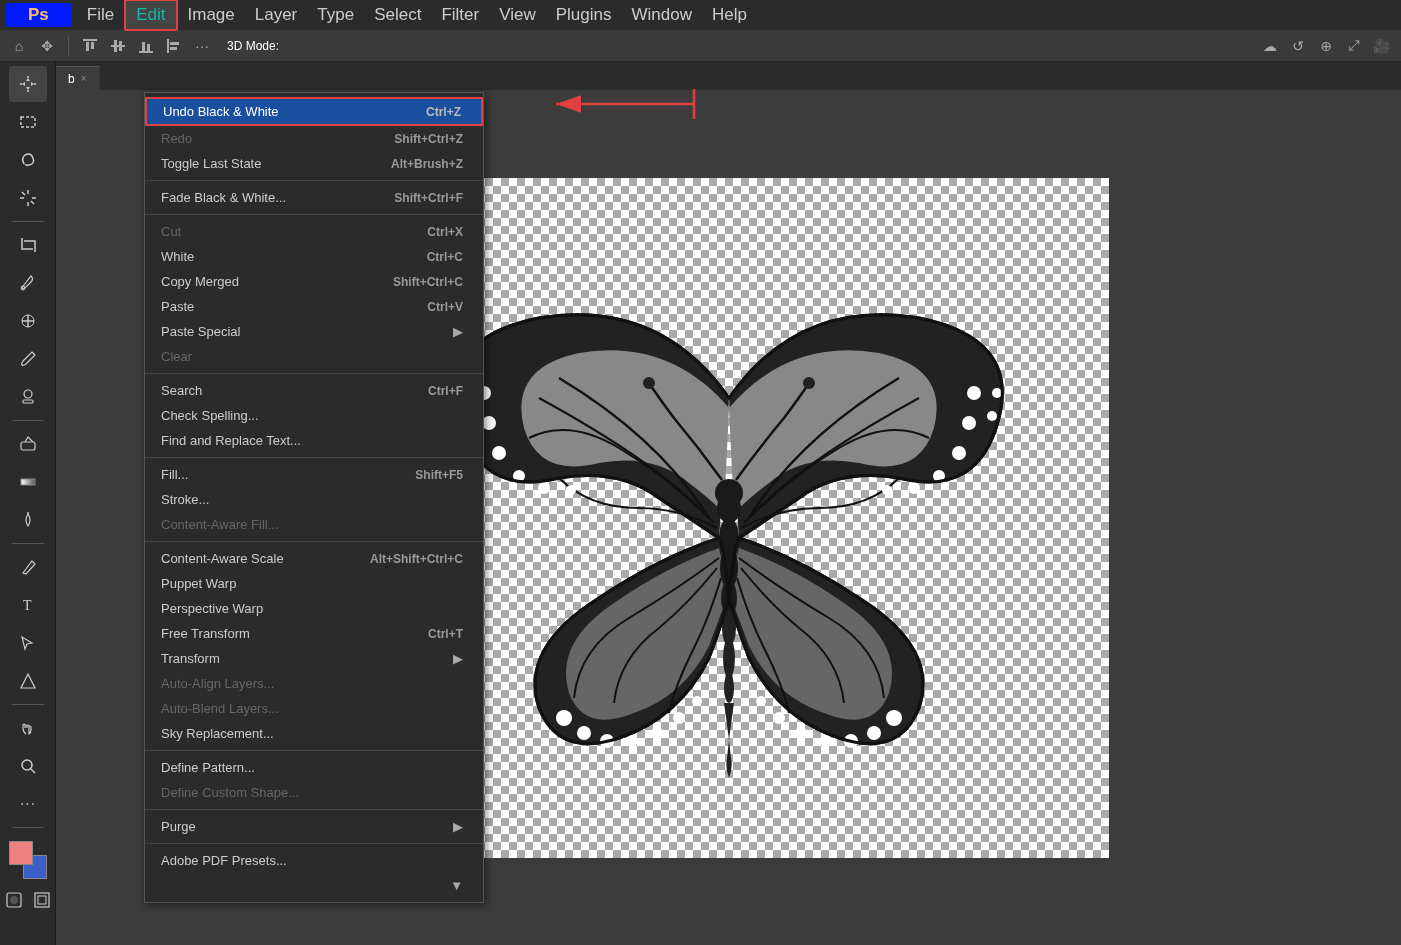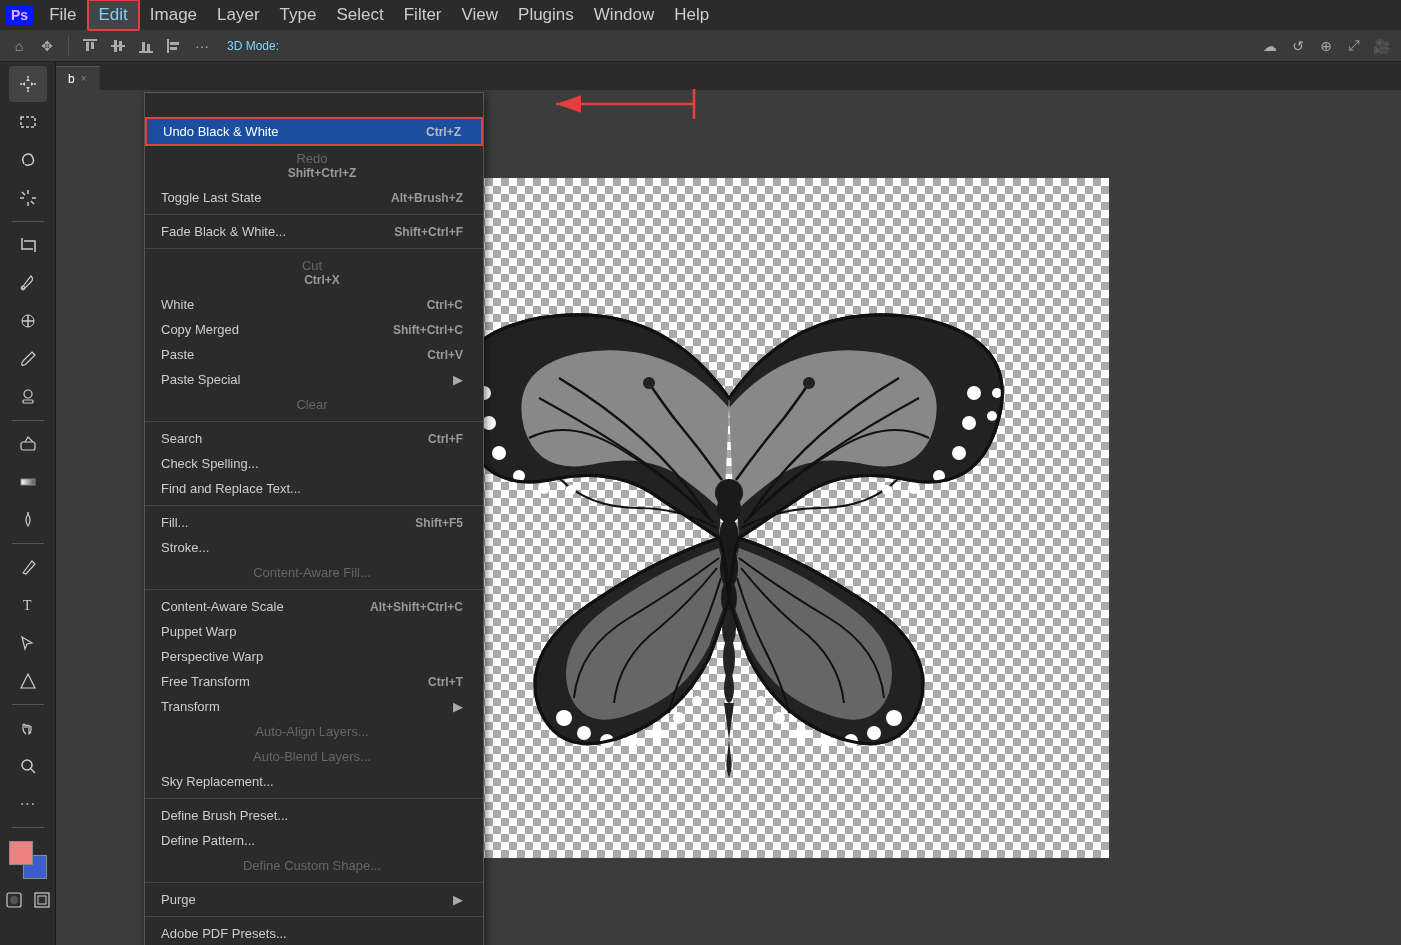--- a/index.html
+++ b/index.html
@@ -26,21 +26,21 @@
     }
     .menu-bar-item {
       padding: 4px 10px;
       cursor: pointer;
       color: #ccc;
       font-size: 17px;
       border-radius: 2px;
     }
     .menu-bar-item.active {
       background: #444;
-      color: #7dd3fc;
+      color: #14b8a6;
       border: 2px solid #e04040;
     }
 
     
     .options-bar {
       background: #3a3a3a;
       height: 32px;
       border-bottom: 1px solid #222;
       display: flex;
       align-items: center;
@@ -57,21 +57,21 @@
       font-size: 14px;
       cursor: pointer;
     }
     .options-bar-separator {
       width: 1px;
       height: 20px;
       background: #555;
       margin: 0 4px;
     }
     .options-bar-label {
-      color: #7dd3fc;
+      color: #ffffff;
       font-size: 12px;
       margin-left: 8px;
     }
     .options-bar-3d {
       display: flex;
       align-items: center;
       gap: 6px;
       margin-left: auto;
     }
 
@@ -231,21 +231,21 @@
       justify-content: space-between;
       align-items: center;
       color: #ccc;
       font-size: 13px;
       white-space: nowrap;
     }
     .menu-item.highlighted {
       background: #1a4fa0;
       color: #fff;
     }
-    .menu-item.disabled { color: #666; cursor: default; flex-direction: column; }
+    .menu-item.disabled { color: #666; cursor: default; }
     .menu-item-shortcut {
       color: #999;
       font-size: 12px;
       margin-left: 20px;
       font-weight: bold;
     }
     .menu-item.highlighted .menu-item-shortcut { color: #bbb; }
     .menu-separator {
       height: 1px;
       background: #444;
@@ -261,24 +261,24 @@
       position: absolute;
       top: 22px;
       left: 490px;
       z-index: 300;
       pointer-events: none;
     }
 
     
     .ps-icon {
       background: #001aff;
-      color: #f0abfc;
+      color: #fdba74;
       font-weight: bold;
-      font-size: 14px;
-      padding: 2px 5px;
+      font-size: 17px;
+      padding: 2px 22px;
       border-radius: 2px;
       margin-right: 6px;
     }
 
     .menu-item-label { flex: 1; }
   </style>
 </head>
 <body>
 
 <div class="menu-bar">
@@ -598,21 +598,21 @@
         <marker id="arrowhead" markerWidth="10" markerHeight="7" refX="10" refY="3.5" orient="auto">
           <polygon points="0 0, 10 3.5, 0 7" fill="#e04040"></polygon>
         </marker>
       </defs>
       <line x1="148" y1="20" x2="10" y2="20" stroke="#e04040" stroke-width="2.5" marker-end="url(#arrowhead)"></line>
       <line x1="148" y1="5" x2="148" y2="35" stroke="#e04040" stroke-width="2.5"></line>
     </svg>
 
     <div class="dropdown-menu">
 
-      <div class="menu-item highlighted" style="border: 2px solid #e04040; background: #1a4fa0; margin-top: 20px;">
+      <div class="menu-item highlighted" style="border: 2px solid #e04040; background: #1a4fa0;">
         <span class="menu-item-label">Undo Black &amp; White</span>
         <span class="menu-item-shortcut">Ctrl+Z</span>
       </div>
       <div class="menu-item disabled">
         <span class="menu-item-label">Redo</span>
         <span class="menu-item-shortcut">Shift+Ctrl+Z</span>
       </div>
       <div class="menu-item">
         <span class="menu-item-label">Toggle Last State</span>
         <span class="menu-item-shortcut">Alt+Brush+Z</span>
@@ -691,23 +691,20 @@
         <span class="menu-item-label">Auto-Align Layers...</span>
       </div>
       <div class="menu-item disabled">
         <span class="menu-item-label">Auto-Blend Layers...</span>
       </div>
       <div class="menu-item">
         <span class="menu-item-label">Sky Replacement...</span>
       </div>
       <div class="menu-separator"></div>
       <div class="menu-item">
-        <span class="menu-item-label">Define Brush Preset...</span>
-      </div>
-      <div class="menu-item">
         <span class="menu-item-label">Define Pattern...</span>
       </div>
       <div class="menu-item disabled">
         <span class="menu-item-label">Define Custom Shape...</span>
       </div>
       <div class="menu-separator"></div>
       <div class="menu-item">
         <span class="menu-item-label">Purge</span>
         <span class="menu-arrow">▶</span>
       </div>

